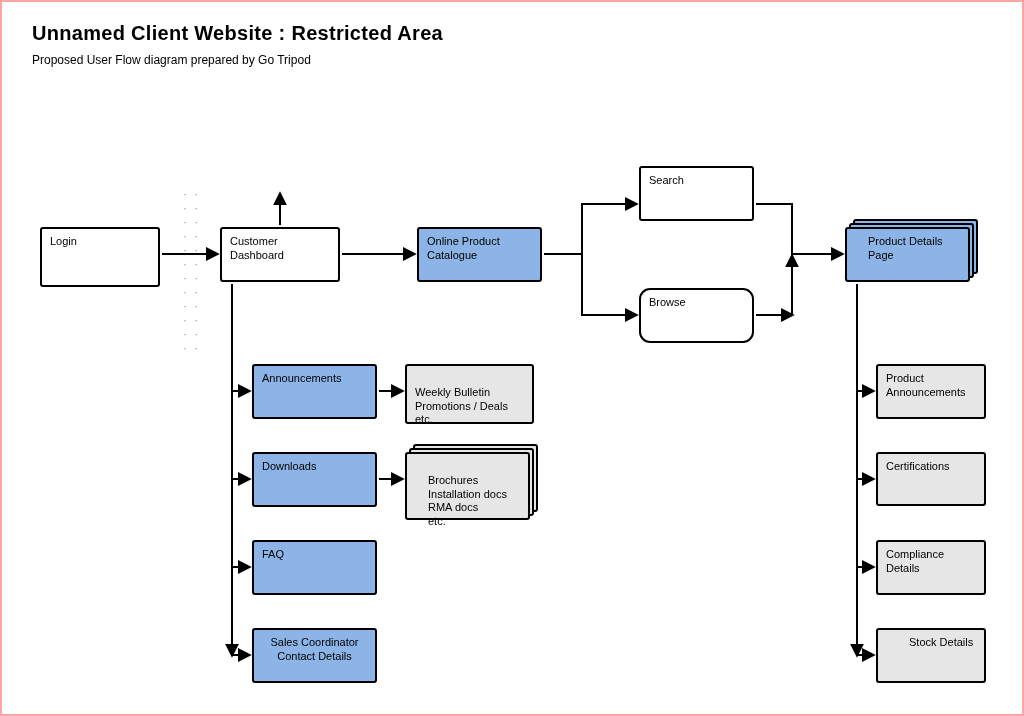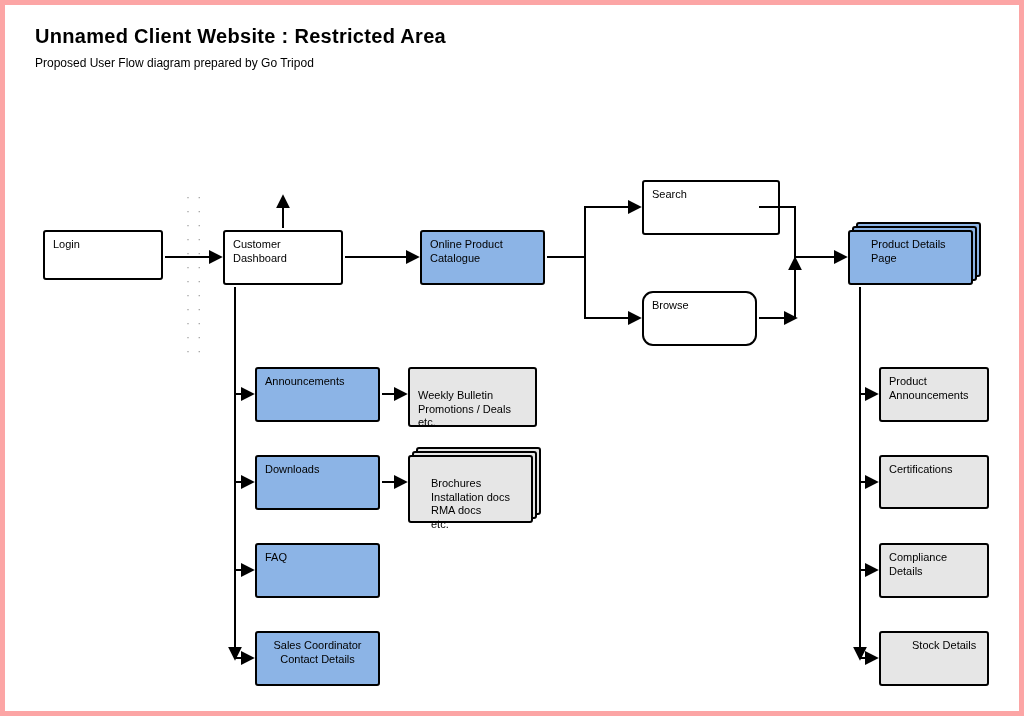--- a/index.html
+++ b/index.html
@@ -1,16 +1,16 @@
 <!DOCTYPE html>
 <html><head>
 <meta charset="utf-8">
 <style>
   html, body { margin:0; padding:0; font-family: "Comic Sans MS", "Segoe Script", cursive, sans-serif; background:#fff; color:#000; }
-  .frame { box-sizing:border-box; width:1024px; height:716px; border:5px solid #fca5a5; padding:20px 30px; position:relative; }
+  .frame { box-sizing:border-box; width:1024px; height:716px; border:2px solid #fca5a5; padding:20px 30px; position:relative; }
   .title { font-size:20px; font-weight:bold; letter-spacing:.3px; }
   .subtitle { font-size:12px; margin-top:8px; }
   .canvas { position:absolute; left:0; top:0; width:1024px; height:716px; pointer-events:none; }
 
   .box { position:absolute; border:2px solid #000; border-radius:3px; padding:6px 8px; font-size:11px; line-height:1.25; box-sizing:border-box; background:#fff; pointer-events:auto; }
   .box.blue { background:#8cb4e6; }
   .box.gray { background:#e6e6e6; }
   .box.white { background:#fff; }
   .box .hdr { font-size:11px; }
   .box ul { margin:2px 0 0 12px; padding:0; }
@@ -31,34 +31,34 @@
 
 <div class="frame">
 
   <div class="title">Unnamed Client Website : Restricted Area</div>
   <div class="subtitle">Proposed User Flow diagram prepared by Go Tripod</div>
 
   <div class="dots" style="left:181px; top:185px;">
     · ·<br>· ·<br>· ·<br>· ·<br>· ·<br>· ·<br>· ·<br>· ·<br>· ·<br>· ·<br>· ·<br>· ·
   </div>
 
-  <div class="box white" style="left:38px; top:225px; width:120px; height:50px;">
+  <div class="box white" style="left:38px; top:225px; width:120px; height:60px;">
     <span>Login</span>
   </div>
 
   <div class="box white" style="left:218px; top:225px; width:120px; height:55px;">
     <span>Customer Dashboard</span>
   </div>
 
 
   <div class="box blue" style="left:415px; top:225px; width:125px; height:55px;">
     <span>Online Product Catalogue</span>
   </div>
 
-  <div class="box white" style="left:637px; top:175px; width:138px; height:55px;">
+  <div class="box white" style="left:637px; top:164px; width:115px; height:55px;">
     <span>Search</span>
   </div>
 
   <div class="box white" style="left:637px; top:286px; width:115px; height:55px;border-radius:11px;">
     <span>Browse</span>
   </div>
 
   <div class="stack blue" style="left:843px; top:225px;">
     <div class="sheet s1" style="width:125px; height:55px;"></div>
     <div class="sheet s2" style="width:125px; height:55px;"></div>

